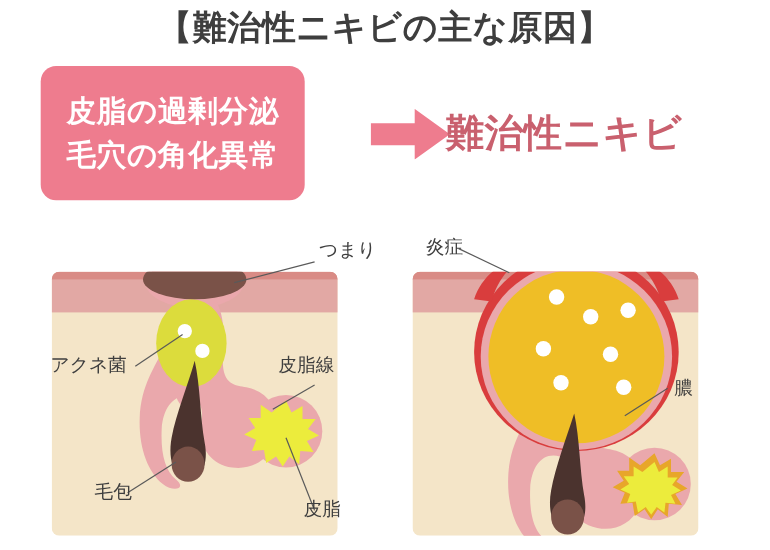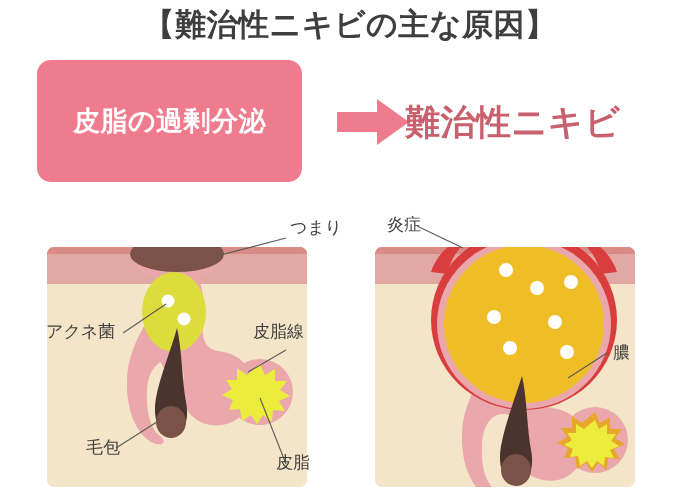--- a/index.html
+++ b/index.html
@@ -35,21 +35,21 @@
     letter-spacing: 0.5px;
     line-height: 42px;
     white-space: nowrap;
   }
 
   
   .cause-box {
     position: absolute;
     left: 37px;
     top: 60px;
-    width: 265px;
+    width: 240px;
     height: 122px;
     background: #ee7c8e;
     border-radius: 14px;
     display: flex;
     flex-direction: column;
     align-items: center;
     justify-content: center;
     gap: 6px;
   }
   .cause-line {
@@ -109,20 +109,21 @@
 </style>
 </head>
 <body>
 
 <div id="root">
 
   <div class="title">【難治性ニキビの主な原因】</div>
 
   <div class="cause-box">
     <div class="cause-line">皮脂の過剰分泌</div>
+    <div class="cause-line">毛穴の角化異常</div>
   </div>
 
   <div class="arrow-wrap">
     <svg width="72" height="46" viewBox="0 0 72 46">
       <path d="M0,13 L40,13 L40,0 L72,23 L40,46 L40,33 L0,33 Z" fill="#ee7c8e"></path>
     </svg>
   </div>
 
   <div class="result-text">難治性ニキビ</div>
 

